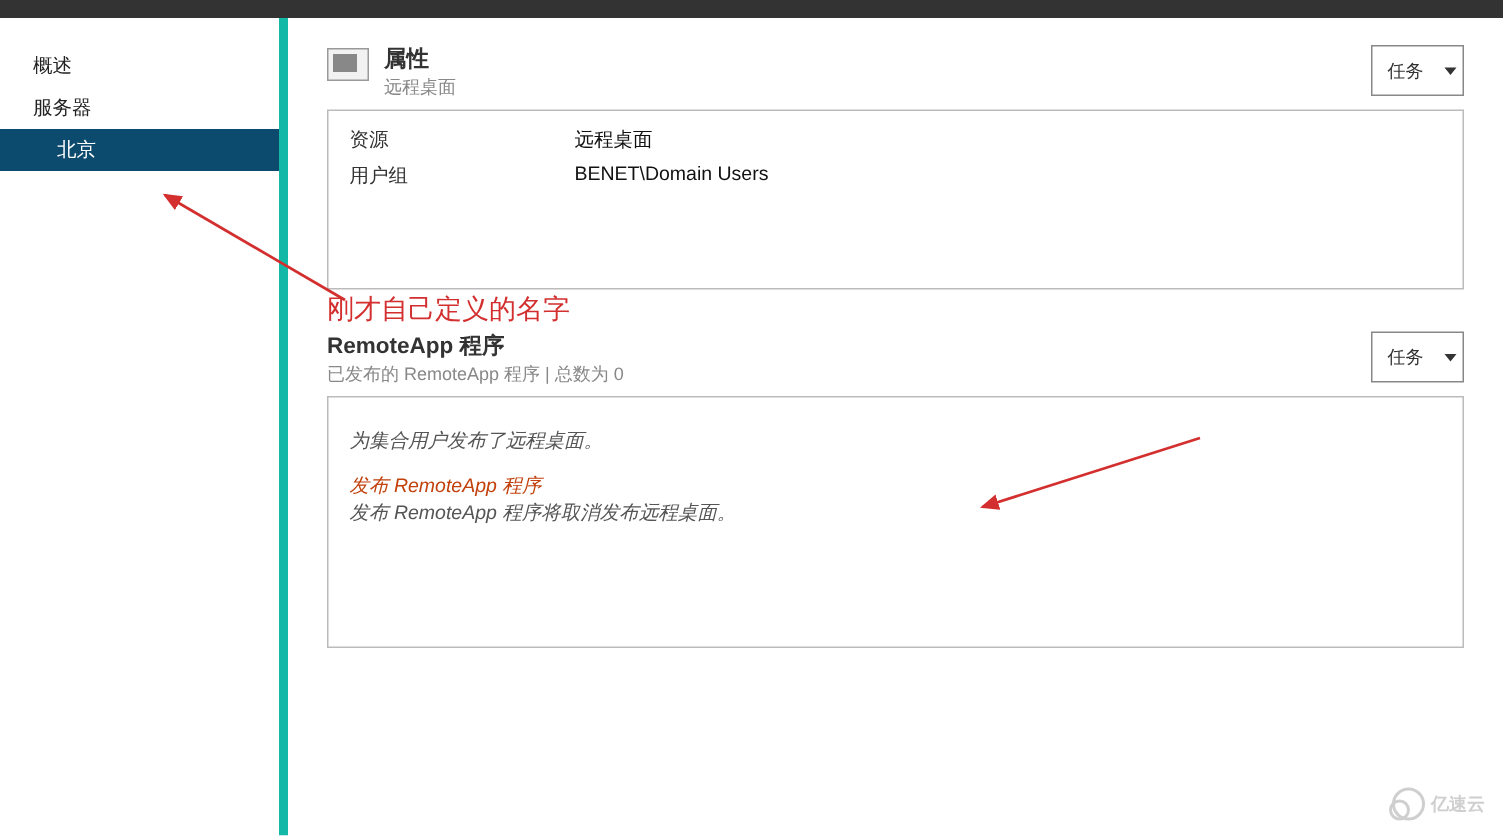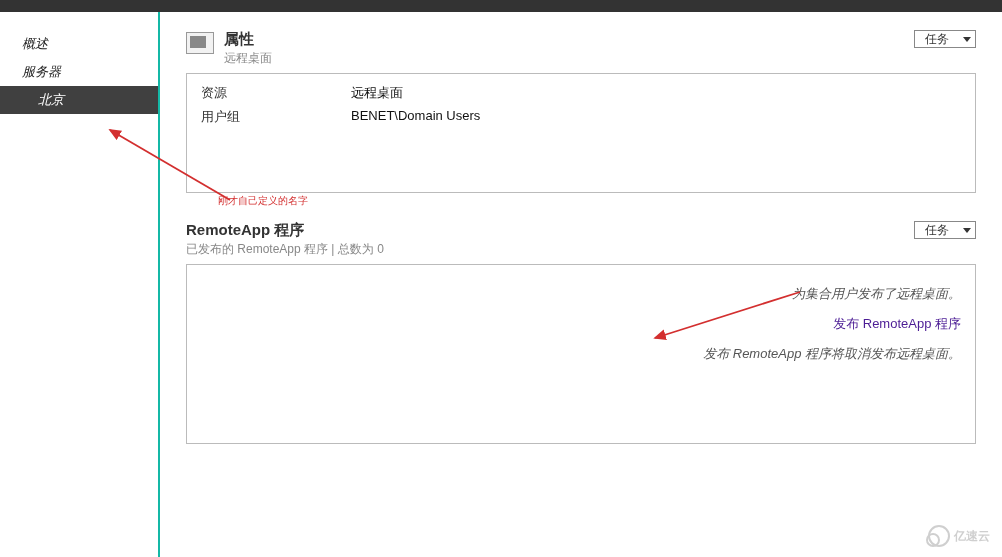--- a/index.html
+++ b/index.html
@@ -1,46 +1,46 @@
 <!DOCTYPE html>
 <html><head>
   <meta charset="utf-8">
   <style>
     * { box-sizing: border-box; margin: 0; padding: 0; }
     body { font-family: "Microsoft YaHei", "Segoe UI", sans-serif; font-size: 13px; color: #333; background: #fff; width: 1002px; height: 557px; overflow: hidden; position: relative; }
     .topbar { height: 12px; background: #333; width: 100%; }
     .layout { display: flex; height: calc(100% - 12px); }
-    .sidebar { width: 160px; border-right: 2px solid #14b8a6; padding-top: 18px; font-style: italic; }
+    .sidebar { width: 192px; border-right: 6px solid #14b8a6; padding-top: 18px; }
     .sidebar-item { padding: 5px 0 5px 22px; cursor: pointer; color: #222; }
     .sidebar-item.indent { padding-left: 38px; }
-    .sidebar-item.selected { background: #404040; color: #fff; }
+    .sidebar-item.selected { background: #0c4a6e; color: #fff; }
     .main { flex: 1; padding: 18px 26px 16px 26px; }
 
     .section { margin-bottom: 28px; }
     .section-header { display: flex; align-items: flex-start; justify-content: space-between; margin-bottom: 6px; }
     .section-title-wrap { display: flex; align-items: flex-start; gap: 10px; }
     .section-icon { width: 28px; height: 22px; background: #f2f2f2; border: 1px solid #999; position: relative; margin-top: 2px; }
     .section-icon::before { content: ""; position: absolute; left: 3px; top: 3px; width: 16px; height: 12px; background: #888; }
     .section-title { font-size: 15px; font-weight: 600; color: #333; }
     .section-sub { font-size: 12px; color: #888; margin-top: 1px; }
 
-    .tasks-dd { border: 1px solid #888; background: #fff; font-size: 12px; padding: 0 4px 0 10px; height: 18px; display: flex; align-items: center; cursor: pointer; gap: 14px; }
+    .tasks-dd { border: 1px solid #888; background: #fff; font-size: 12px; padding: 0 4px 0 10px; height: 34px; display: flex; align-items: center; cursor: pointer; gap: 14px; }
     .tasks-dd .caret { width: 0; height: 0; border-left: 4px solid transparent; border-right: 4px solid transparent; border-top: 5px solid #333; }
 
     .props-box { border: 1px solid #bbb; padding: 10px 14px; min-height: 120px; }
     .prop-row { display: flex; margin-bottom: 6px; }
     .prop-label { width: 150px; color: #333; }
     .prop-val { color: #111; }
 
-    .remote-box { border: 1px solid #bbb; padding: 20px 14px 80px 14px; text-align: right; }
+    .remote-box { border: 1px solid #bbb; padding: 20px 14px 80px 14px; text-align: left; }
     .remote-box .msg1 { font-style: italic; color: #555; margin-bottom: 12px; }
-    .remote-box .link { color: #4c1d95; cursor: pointer; text-decoration: none; display: inline-block; margin-bottom: 12px; }
+    .remote-box .link { color: #c2410c; font-style: italic; cursor: pointer; text-decoration: none; display: inline-block; margin-bottom: 0; }
     .remote-box .msg2 { font-style: italic; color: #555; }
 
-    .annotation { position: absolute; color: #d32f2f; font-size: 10px; font-family: Liberation Sans, sans-serif; }
+    .annotation { position: absolute; color: #d32f2f; font-size: 18px; font-family: Liberation Sans, sans-serif; }
     .watermark { position: absolute; right: 12px; bottom: 10px; color: #bbb; font-size: 12px; font-weight: 600; display: flex; align-items: center; gap: 4px; opacity: 0.7; }
     .wm-circle { width: 22px; height: 22px; border: 2px solid #bbb; border-radius: 50%; position: relative; }
     .wm-circle::before { content:""; position:absolute; width:10px; height:10px; border:2px solid #bbb; border-radius:50%; left:-4px; top:6px; }
 
     
     .arrow-svg { position: absolute; pointer-events: none; }
   </style>
 </head>
 <body>
 

